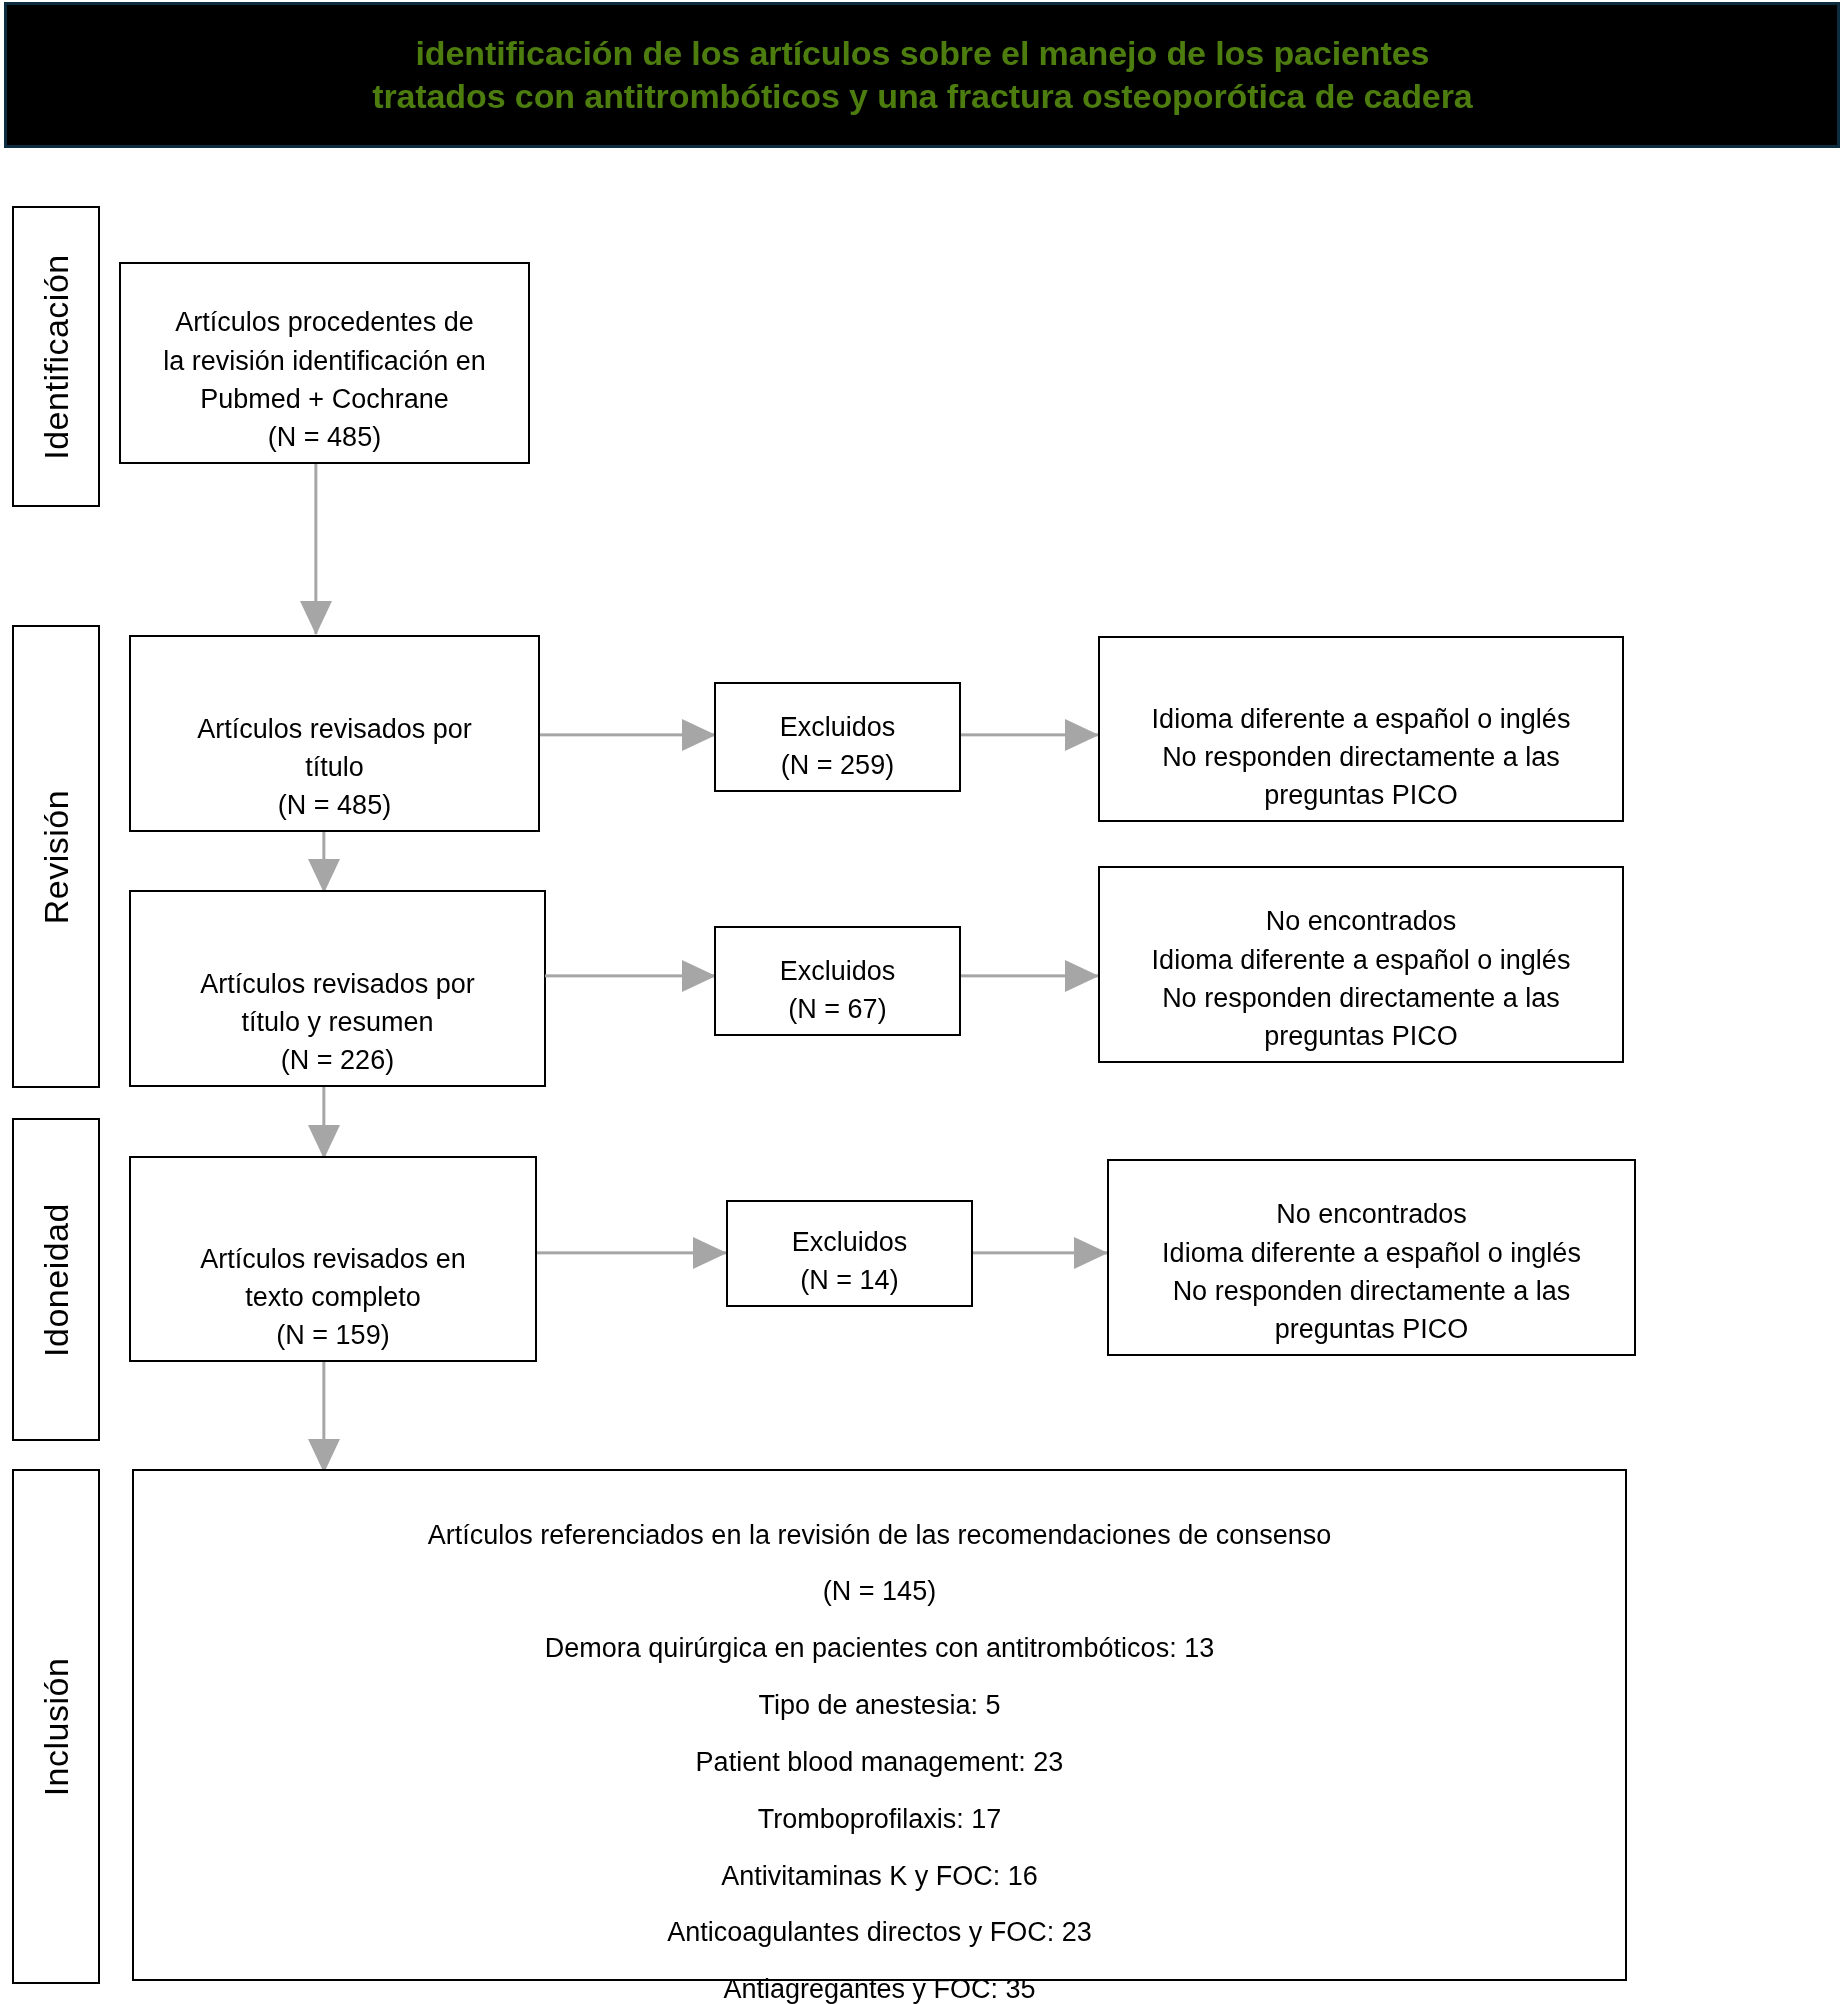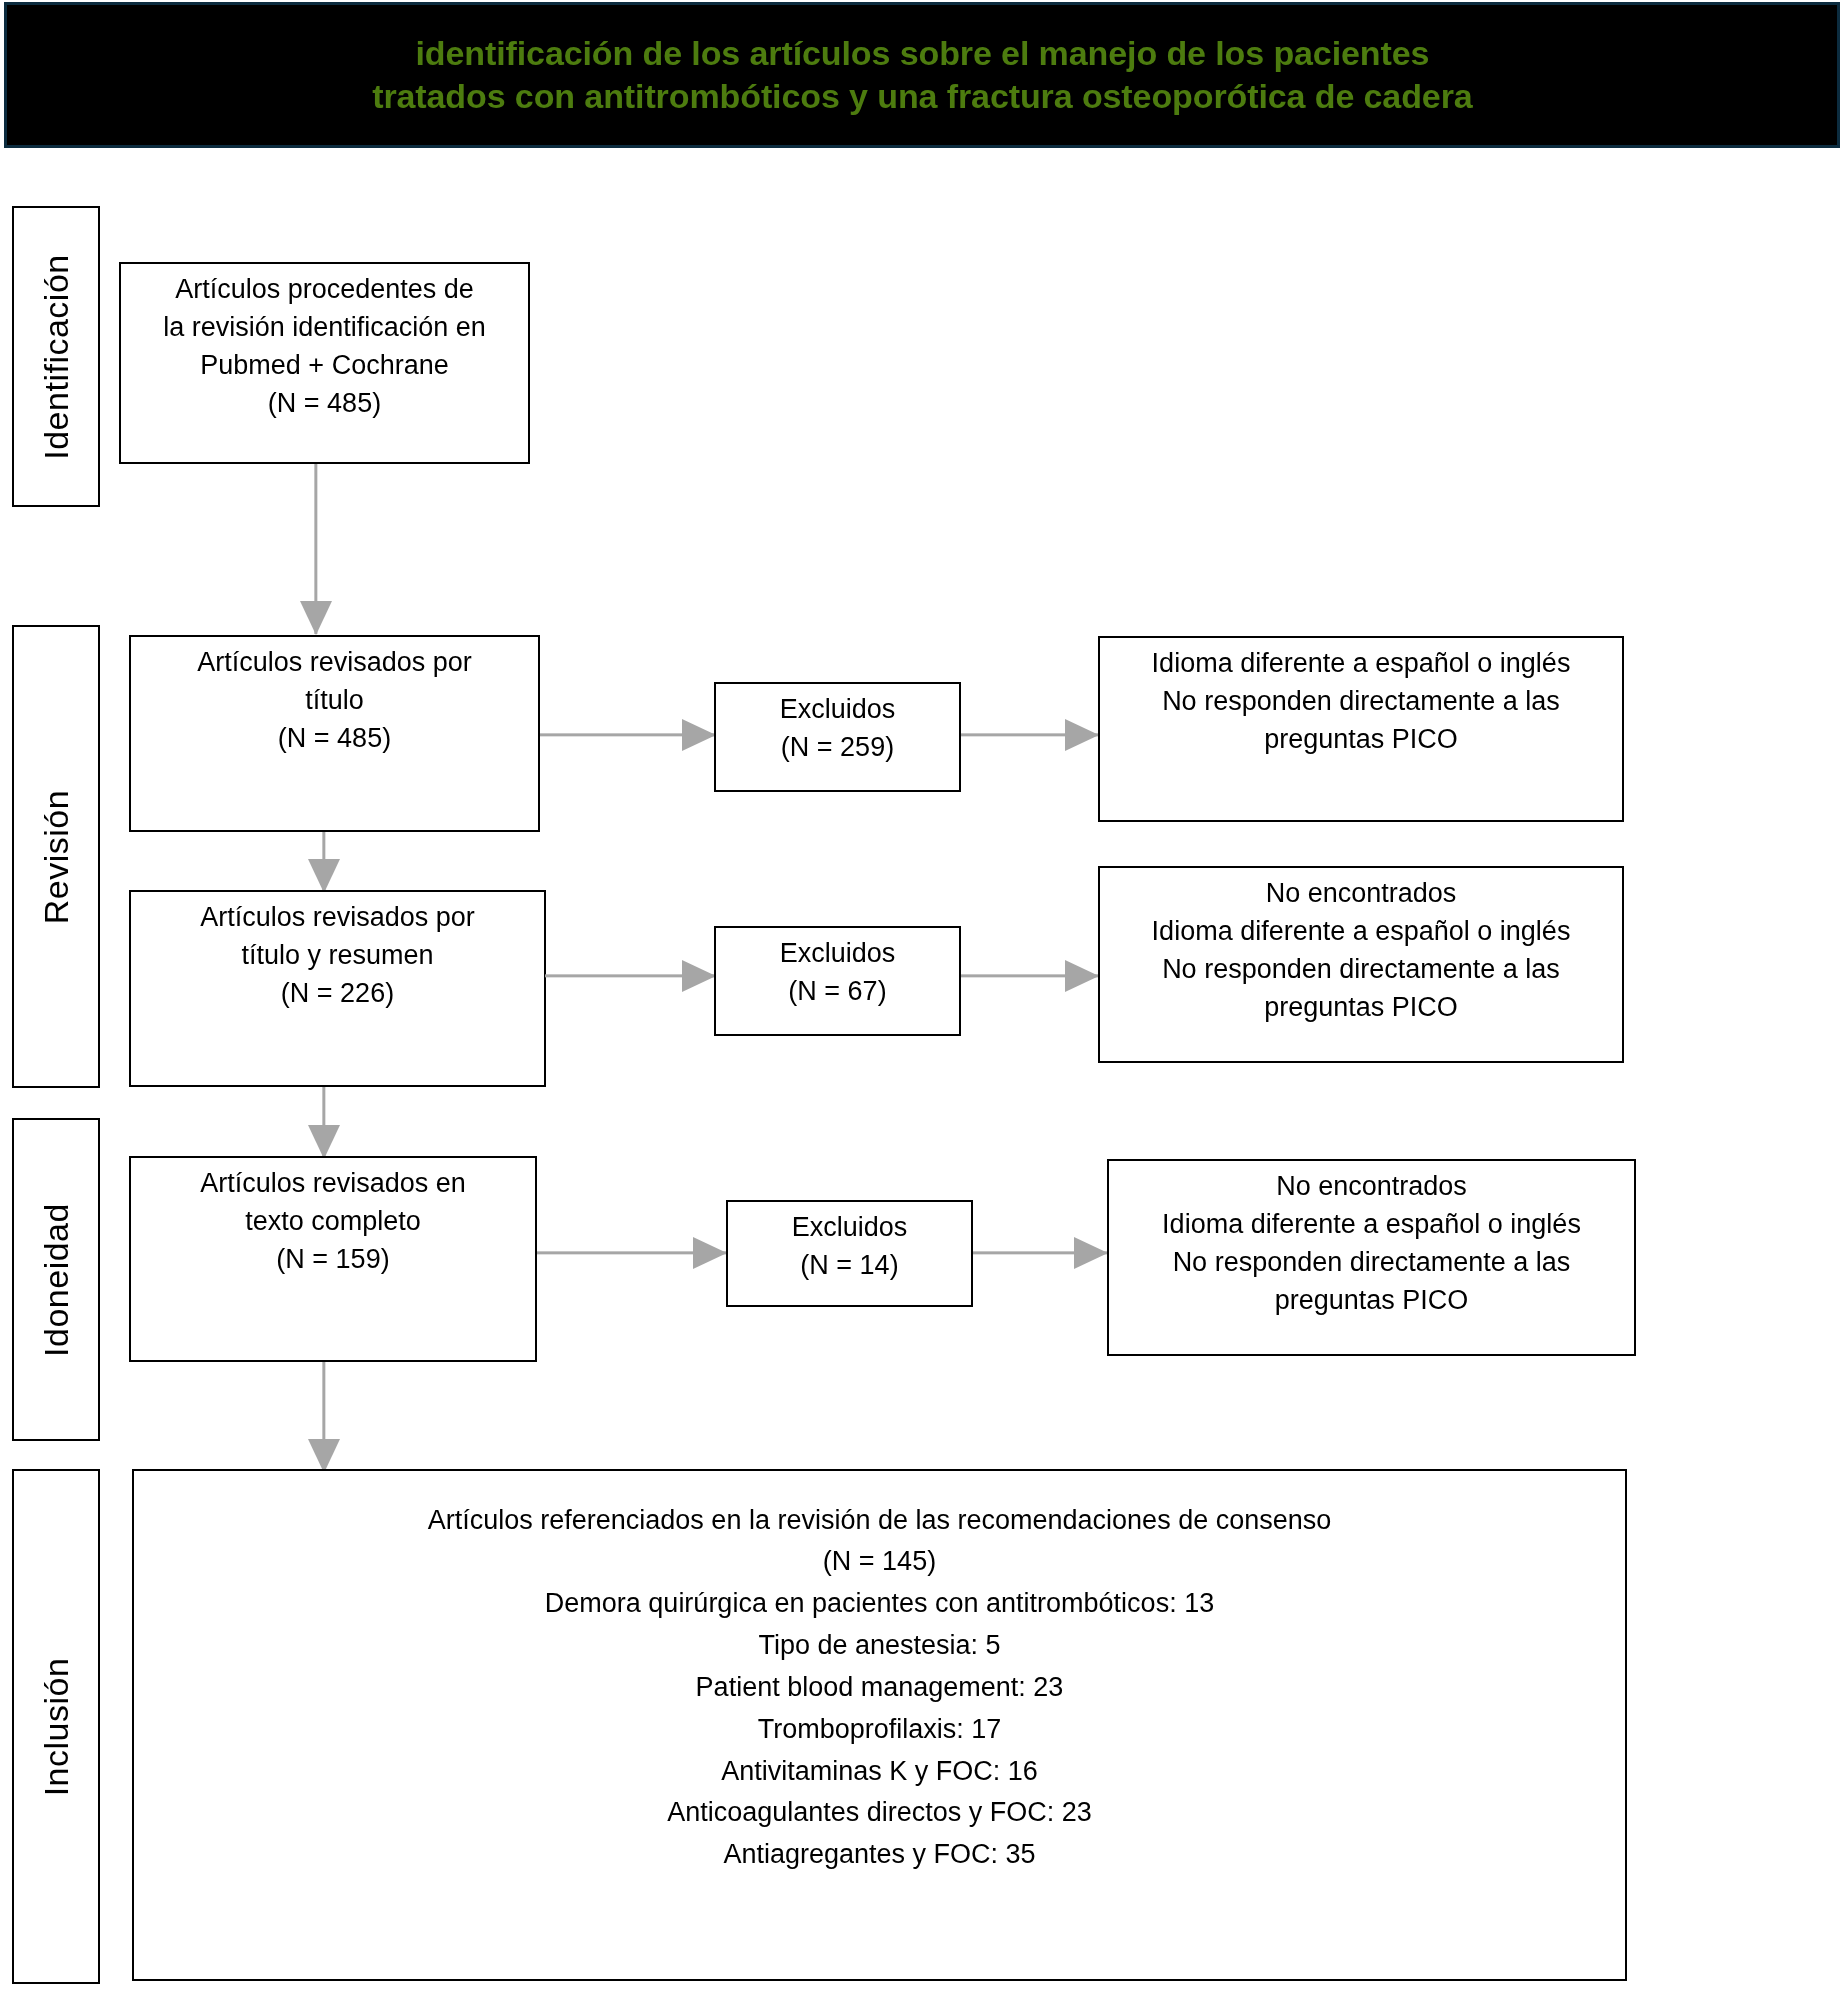--- a/index.html
+++ b/index.html
@@ -46,32 +46,32 @@
     line-height: 1;
     letter-spacing: 0.5px;
   }
 
   
   .fbox {
     position: absolute;
     border: 2.7px solid #000000;
     background: #ffffff;
     display: flex; flex-direction: column;
-    align-items: center; justify-content: flex-start;
+    align-items: center; justify-content: flex-end;
     text-align: center;
     padding: 5.5px 10px;
   }
   .fbox .ln {
     font-size: 27px;
     line-height: 1.42;
     white-space: nowrap;
   }
   .fbox.small .ln { font-size: 27px; }
   .fbox.incl { justify-content: flex-start; padding-top: 28.5px; }
-  .fbox.incl .ln { font-size: 27px; line-height: 1.55; }
+  .fbox.incl .ln { font-size: 27px; line-height: 1.55; margin-top: 15px; }
 
   
   .arrow { position: absolute; }
   .arrow .shaft-v {
     position: absolute; left: 50%; top: 0;
     width: 3.3px; height: 100%;
     background: #a6a6a6; transform: translateX(-50%);
   }
   .arrow .head-d {
     position: absolute; left: 50%; bottom: -1.1px;

